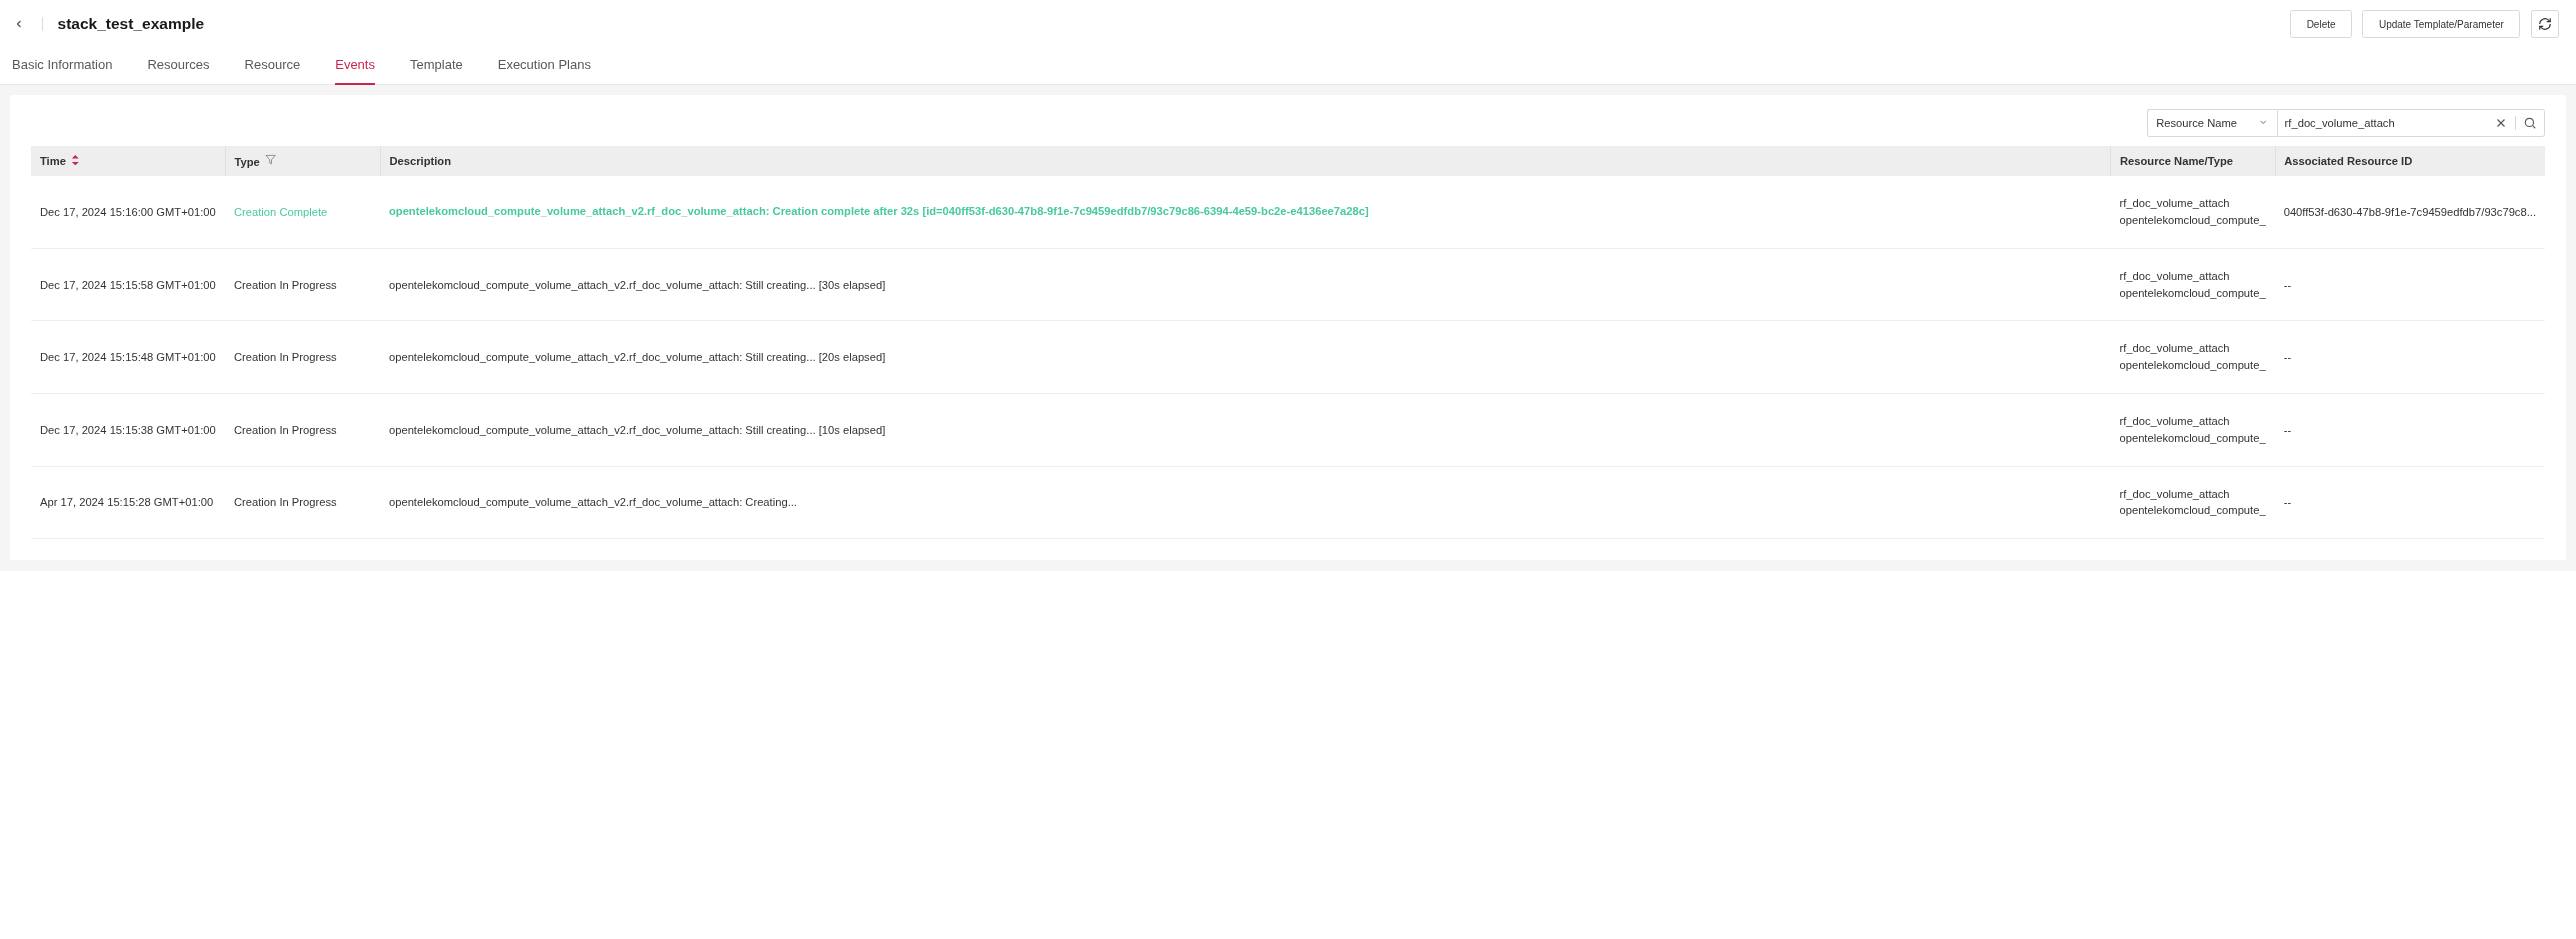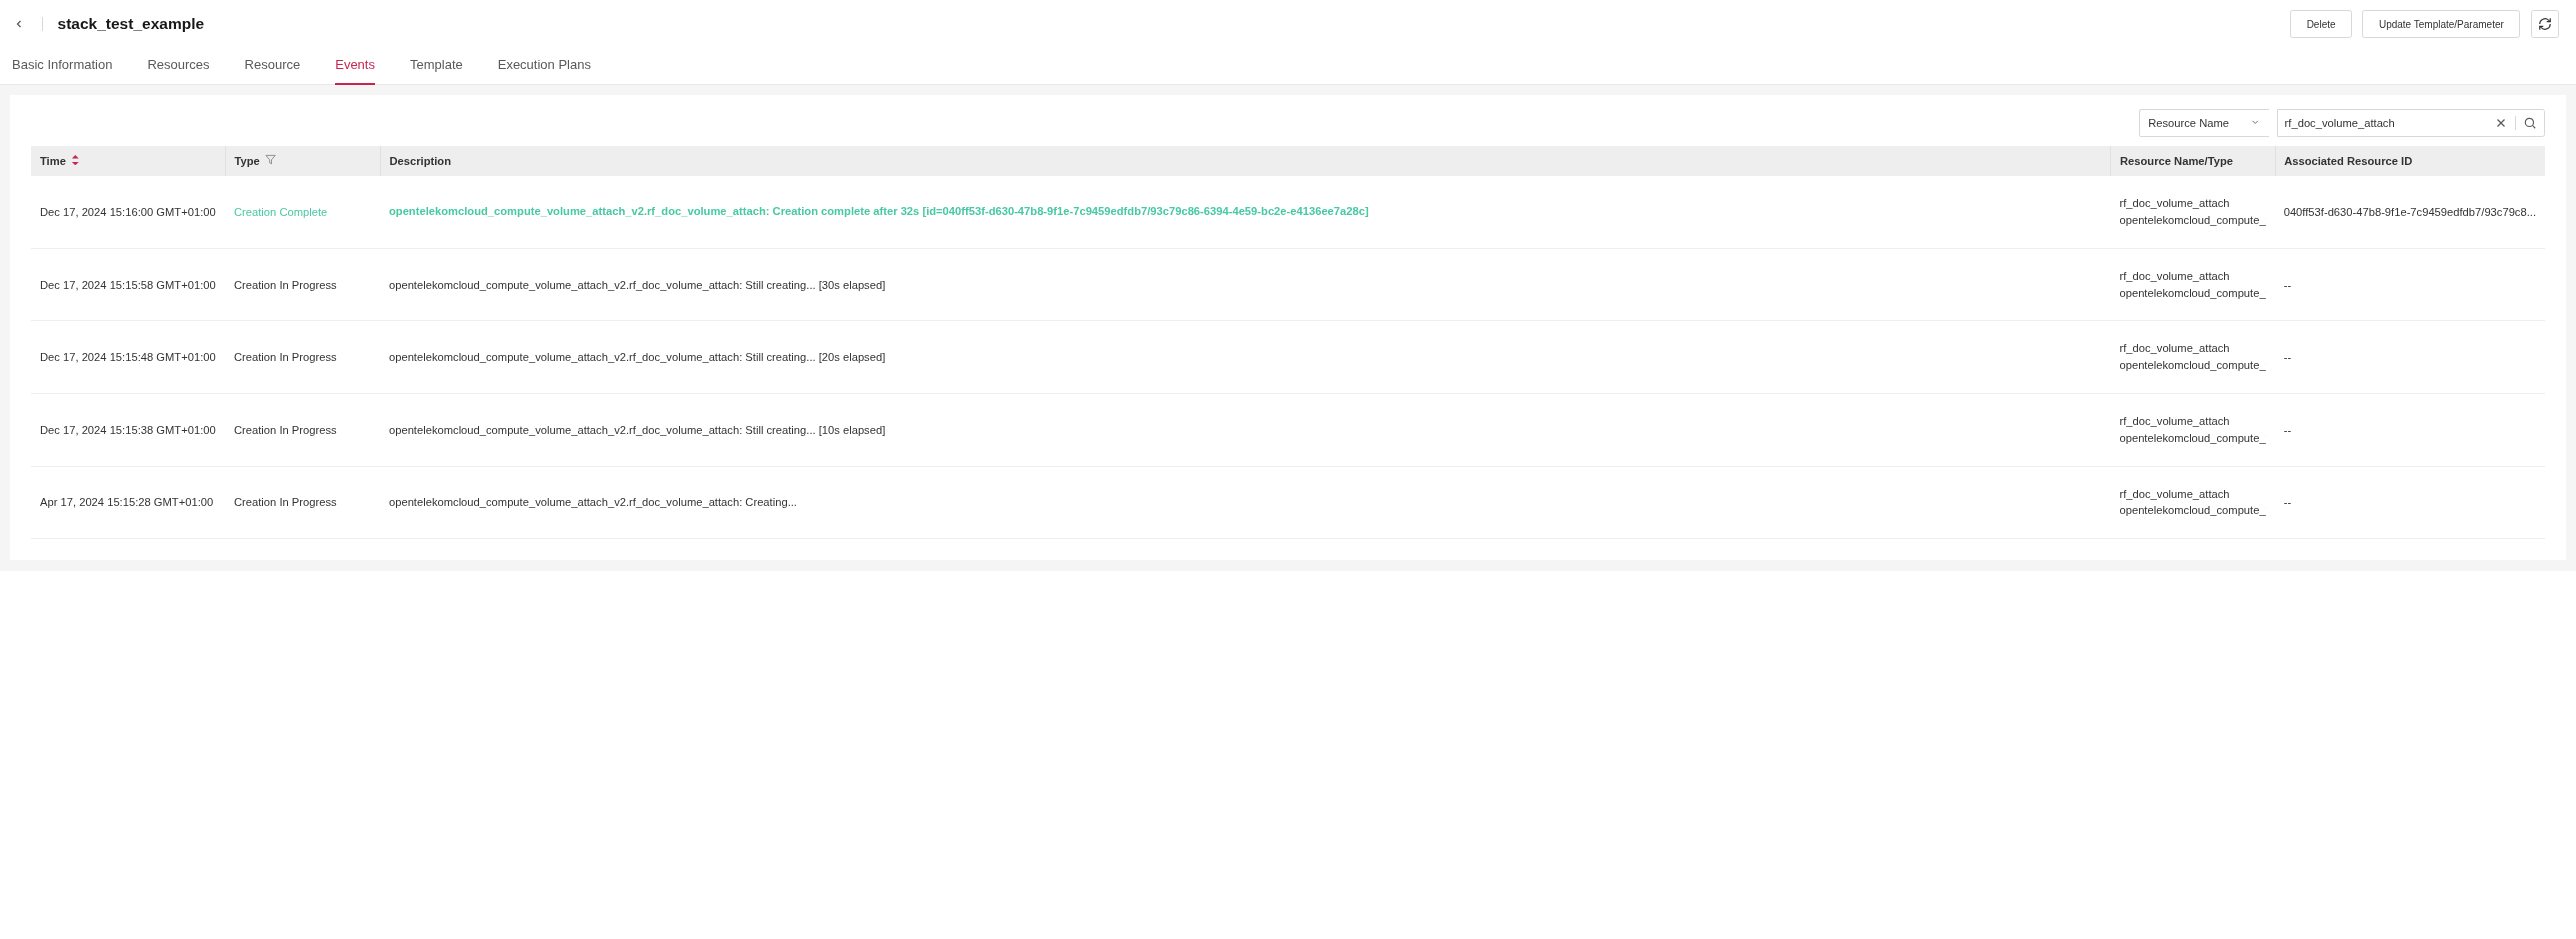--- a/index.html
+++ b/index.html
@@ -95,21 +95,21 @@
       padding: 10.4px;
     }
     .panel {
       background: #fff;
       padding: 14px 21px 21px 21px;
     }
     .filter-bar {
       display: flex;
       justify-content: flex-end;
       align-items: center;
-      gap: 8px;
+      gap: 0;
       margin-bottom: 8.6px;
     }
     .select-box {
       border: 0.9px solid #d8d8d8;
       border-radius: 2.6px 0 0 2.6px;
       height: 28px;
       display: flex;
       align-items: center;
       justify-content: space-between;
       padding: 0 8.6px;
@@ -151,21 +151,21 @@
     thead th {
       background: #eeeeee;
       text-align: left;
       padding: 8.6px 8.6px;
       font-weight: 600;
       font-size: 11.2px;
       color: #333;
       border-right: 1.7px solid #e0e0e0;
     }
     thead th:last-child { border-right: none; }
-    thead th .th-inner { display:flex; align-items:center; gap:5.2px; }
+    thead th .th-inner { display:flex; align-items:flex-end; gap:5.2px; }
     .sort-icon svg { width: 8.6px; height: 10.4px; }
     .filter-icon svg { width: 11.2px; height: 11.2px; stroke:#8a8a8a; }
     tbody tr { border-bottom: 0.9px solid #eee; }
     tbody td {
       padding: 19px 8.6px;
       font-size: 11.2px;
       color: #333;
       vertical-align: middle;
     }
     .col-time { width: 194px; }

